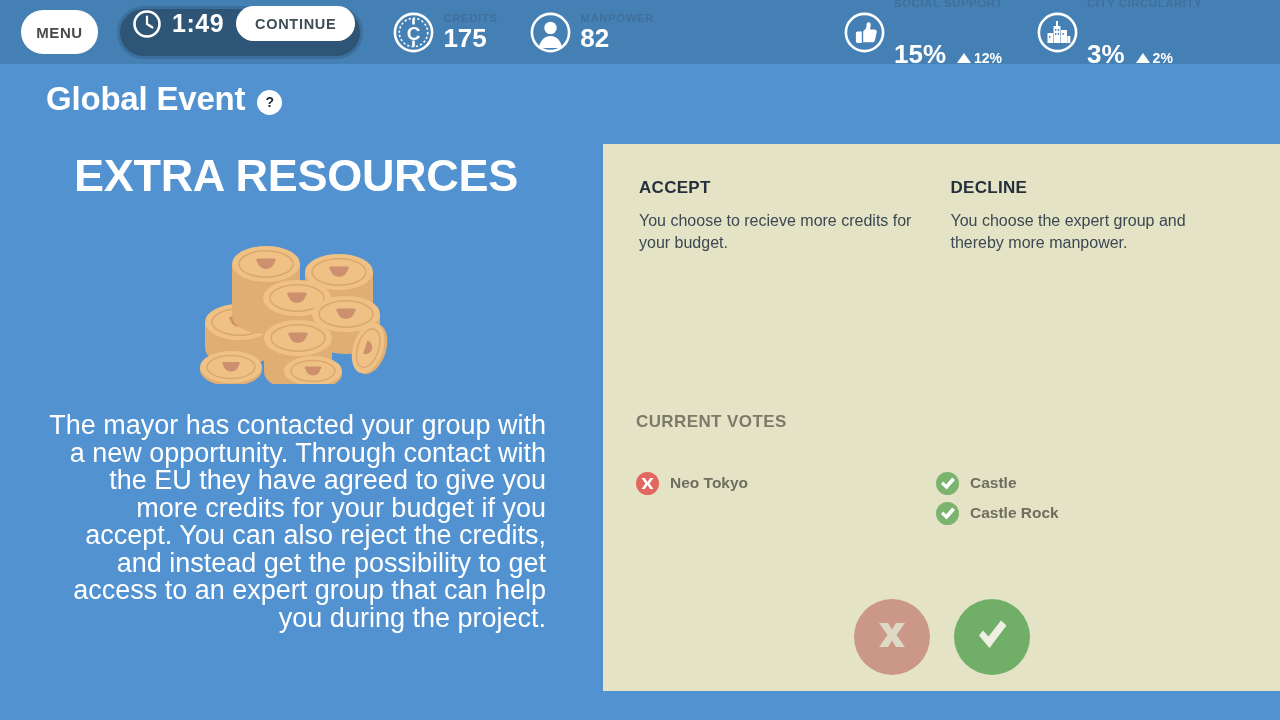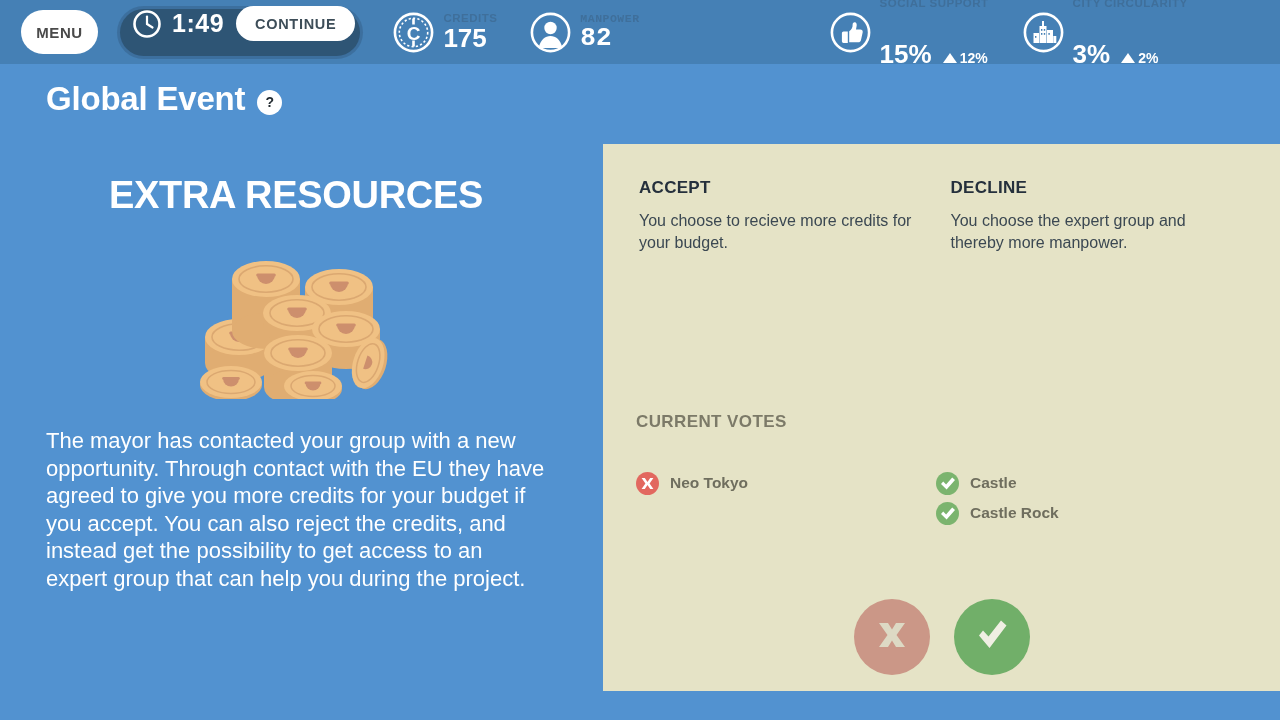--- a/index.html
+++ b/index.html
@@ -53,21 +53,21 @@
     line-height:13px; text-transform:uppercase;
   }
   .stat-row{ display:flex; align-items:baseline; }
   .stat-value{ color:#ffffff; font-size:26px; font-weight:bold; line-height:27px; }
   .delta{ display:flex; align-items:center; margin-left:11px; color:#ffffff; font-size:14px; font-weight:bold;margin-top:40px; }
   .delta .tri{
     width:0;height:0;border-left:7px solid transparent;border-right:7px solid transparent;
     border-bottom:10px solid #ffffff; margin-right:3px;
   }
   .sp-credits{ margin-left:33px; }
-  .sp-manpower{ margin-left:33px;font-family:Liberation Mono, monospace; }
+  .sp-manpower{ margin-left:33px; }
   .sp-social{ margin-left:190px;align-items:center; }
   .sp-circ{ margin-left:34px; }
 
   
   .page-title-wrap{
     position:absolute; left:46px; top:80px;
     display:flex; align-items:center;
   }
   .page-title{
     color:#ffffff; font-size:33px; font-weight:bold; letter-spacing:-.2px;
@@ -79,26 +79,26 @@
     display:flex; align-items:center; justify-content:center;
     font-size:14px; font-weight:bold; cursor:pointer;
   }
 
   
   .left-col{
     position:absolute; left:0; top:150px; width:592px;
   }
   .event-title{
     text-align:center; color:#ffffff;
-    font-size:38px; font-weight:bold; letter-spacing:-.3px;margin-top:24px;
+    font-size:45px; font-weight:bold; letter-spacing:-.3px;
   }
   .art-wrap{ display:flex; justify-content:center; margin-top:22px; height:160px; }
   .event-body{
-    margin:28px auto 0; width:500px; text-align:left;
-    color:#ffffff; font-size:22px; line-height:27.5px; font-weight:400;
+    margin:28px auto 0; width:500px; text-align:right;
+    color:#ffffff; font-size:27px; line-height:27.5px; font-weight:400;
   }
 
   
   .panel{
     position:absolute; left:603px; top:144px; width:677px; height:547px;
     background:#e5e3c6;
   }
   .choices{ display:flex; padding:34px 36px 0 36px; }
   .choice{ width:300px; }
   .choice + .choice{ margin-left:18px; }

